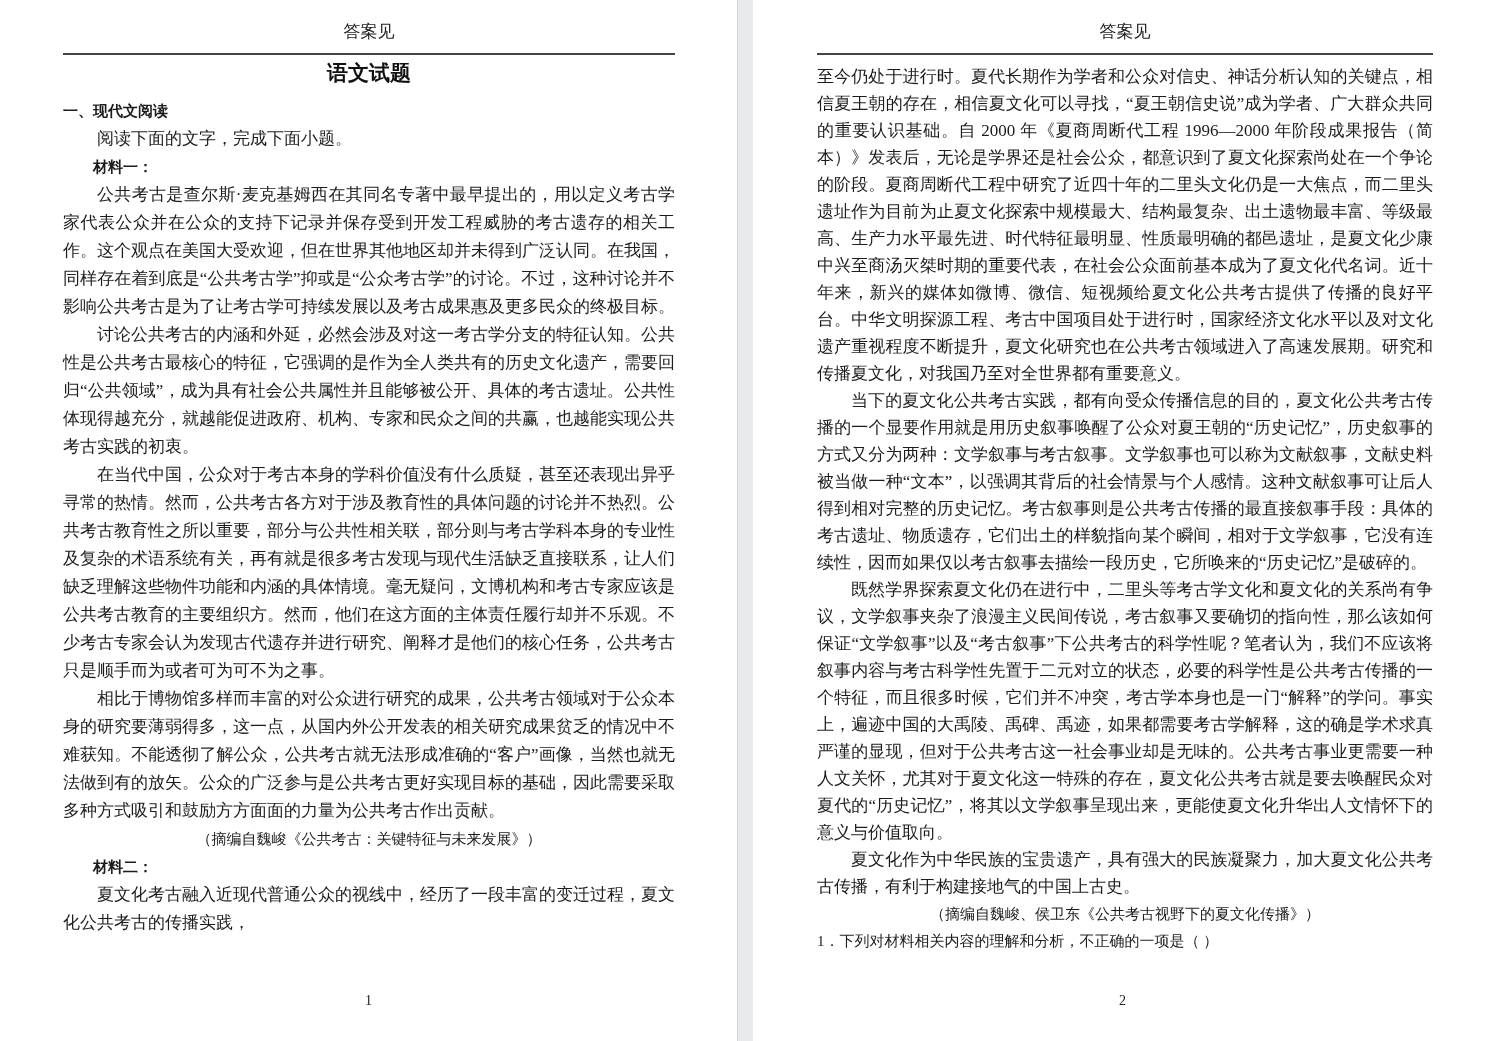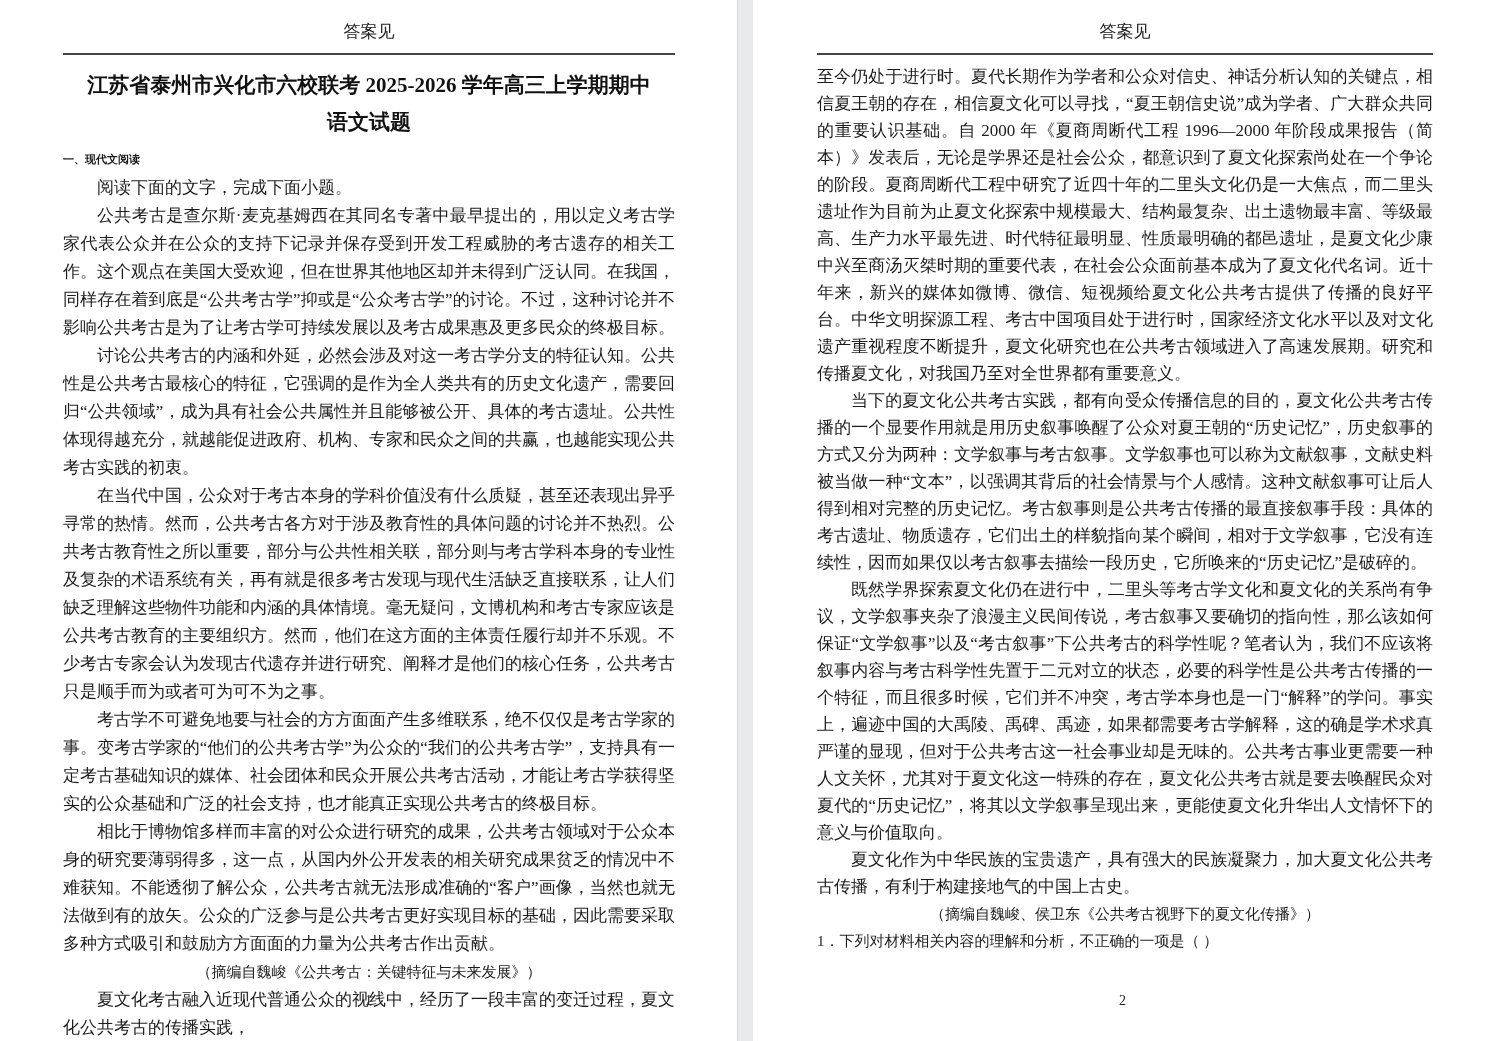--- a/index.html
+++ b/index.html
@@ -37,21 +37,21 @@
     margin-top:12px;
     text-align:center;
     font-weight:bold;
     font-size:21px;
     line-height:37px;
     color:#111;
   }
   .section-heading{
     font-family:"Liberation Sans","DejaVu Sans",sans-serif;
     font-weight:bold;
-    font-size:11px;
+    font-size:15px;
     line-height:29px;
     margin-top:4px;
   }
   .body-text{
     font-size:17px;
     line-height:28px;
     text-align:justify;
     margin:0;
   }
   .page-right .body-text{line-height:27px;}
@@ -84,30 +84,30 @@
     color:#222;
   }
 </style>
 </head>
 <body>
 
 <div class="stage">
 
   <div class="page page-left">
     <div class="doc-header">答案见</div>
-    <div class="doc-title">江苏省泰州市兴化市六校联考 2025-2026 学年高三上学期期中</div>
     <div class="doc-title" style="margin-top:0;">语文试题</div>
     <div class="section-heading">一、现代文阅读</div>
     <p class="body-text indent">阅读下面的文字，完成下面小题。</p>
+    <p class="material-label">材料一：</p>
     <p class="body-text indent">公共考古是查尔斯·麦克基姆西在其同名专著中最早提出的，用以定义考古学家代表公众并在公众的支持下记录并保存受到开发工程威胁的考古遗存的相关工作。这个观点在美国大受欢迎，但在世界其他地区却并未得到广泛认同。在我国，同样存在着到底是“公共考古学”抑或是“公众考古学”的讨论。不过，这种讨论并不影响公共考古是为了让考古学可持续发展以及考古成果惠及更多民众的终极目标。</p>
     <p class="body-text indent">讨论公共考古的内涵和外延，必然会涉及对这一考古学分支的特征认知。公共性是公共考古最核心的特征，它强调的是作为全人类共有的历史文化遗产，需要回归“公共领域”，成为具有社会公共属性并且能够被公开、具体的考古遗址。公共性体现得越充分，就越能促进政府、机构、专家和民众之间的共赢，也越能实现公共考古实践的初衷。</p>
     <p class="body-text indent">在当代中国，公众对于考古本身的学科价值没有什么质疑，甚至还表现出异乎寻常的热情。然而，公共考古各方对于涉及教育性的具体问题的讨论并不热烈。公共考古教育性之所以重要，部分与公共性相关联，部分则与考古学科本身的专业性及复杂的术语系统有关，再有就是很多考古发现与现代生活缺乏直接联系，让人们缺乏理解这些物件功能和内涵的具体情境。毫无疑问，文博机构和考古专家应该是公共考古教育的主要组织方。然而，他们在这方面的主体责任履行却并不乐观。不少考古专家会认为发现古代遗存并进行研究、阐释才是他们的核心任务，公共考古只是顺手而为或者可为可不为之事。</p>
-    <p class="body-text indent">考古学不可避免地要与社会的方方面面产生多维联系，绝不仅仅是考古学家的事。变考古学家的“他们的公共考古学”为公众的“我们的公共考古学”，支持具有一定考古基础知识的媒体、社会团体和民众开展公共考古活动，才能让考古学获得坚实的公众基础和广泛的社会支持，也才能真正实现公共考古的终极目标。</p>
     <p class="body-text indent">相比于博物馆多样而丰富的对公众进行研究的成果，公共考古领域对于公众本身的研究要薄弱得多，这一点，从国内外公开发表的相关研究成果贫乏的情况中不难获知。不能透彻了解公众，公共考古就无法形成准确的“客户”画像，当然也就无法做到有的放矢。公众的广泛参与是公共考古更好实现目标的基础，因此需要采取多种方式吸引和鼓励方方面面的力量为公共考古作出贡献。</p>
     <p class="attribution">（摘编自魏峻《公共考古：关键特征与未来发展》）</p>
+    <p class="material-label">材料二：</p>
     <p class="body-text indent">夏文化考古融入近现代普通公众的视线中，经历了一段丰富的变迁过程，夏文化公共考古的传播实践，</p>
     <div class="page-number">1</div>
   </div>
 
   <div class="page-gap"></div>
 
   <div class="page page-right">
     <div class="doc-header">答案见</div>
     <p class="body-text" style="margin-top:8px;">至今仍处于进行时。夏代长期作为学者和公众对信史、神话分析认知的关键点，相信夏王朝的存在，相信夏文化可以寻找，“夏王朝信史说”成为学者、广大群众共同的重要认识基础。自 2000 年《夏商周断代工程 1996—2000 年阶段成果报告（简本）》发表后，无论是学界还是社会公众，都意识到了夏文化探索尚处在一个争论的阶段。夏商周断代工程中研究了近四十年的二里头文化仍是一大焦点，而二里头遗址作为目前为止夏文化探索中规模最大、结构最复杂、出土遗物最丰富、等级最高、生产力水平最先进、时代特征最明显、性质最明确的都邑遗址，是夏文化少康中兴至商汤灭桀时期的重要代表，在社会公众面前基本成为了夏文化代名词。近十年来，新兴的媒体如微博、微信、短视频给夏文化公共考古提供了传播的良好平台。中华文明探源工程、考古中国项目处于进行时，国家经济文化水平以及对文化遗产重视程度不断提升，夏文化研究也在公共考古领域进入了高速发展期。研究和传播夏文化，对我国乃至对全世界都有重要意义。</p>
     <p class="body-text indent">当下的夏文化公共考古实践，都有向受众传播信息的目的，夏文化公共考古传播的一个显要作用就是用历史叙事唤醒了公众对夏王朝的“历史记忆”，历史叙事的方式又分为两种：文学叙事与考古叙事。文学叙事也可以称为文献叙事，文献史料被当做一种“文本”，以强调其背后的社会情景与个人感情。这种文献叙事可让后人得到相对完整的历史记忆。考古叙事则是公共考古传播的最直接叙事手段：具体的考古遗址、物质遗存，它们出土的样貌指向某个瞬间，相对于文学叙事，它没有连续性，因而如果仅以考古叙事去描绘一段历史，它所唤来的“历史记忆”是破碎的。</p>

